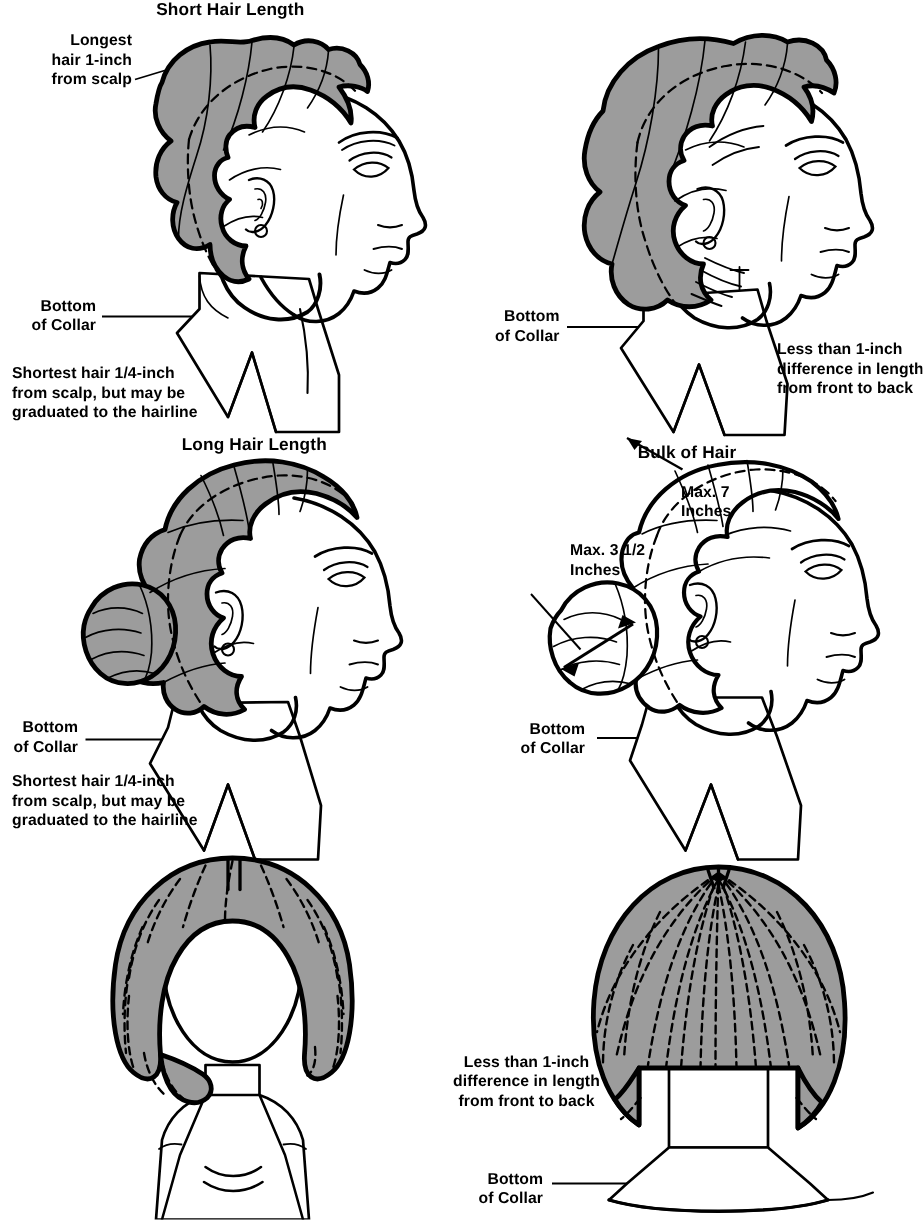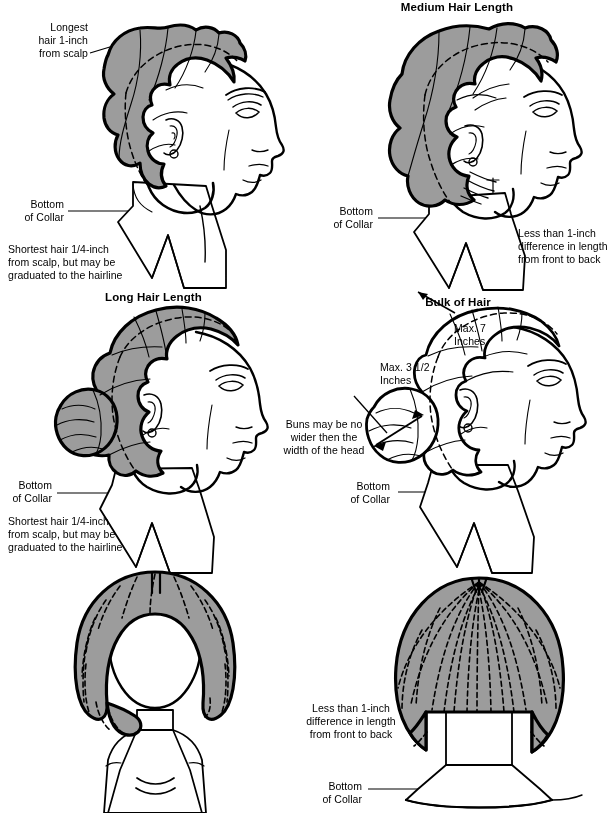--- a/index.html
+++ b/index.html
@@ -8,21 +8,21 @@
     font-family:"Liberation Sans", sans-serif;
     color:#000;
     -webkit-font-smoothing:antialiased;
   }
   .panel{position:absolute;}
   .title{
     position:absolute;font-size:11.5px;font-weight:bold;letter-spacing:.1px;
     white-space:nowrap;text-align:center;
   }
   .lbl{
-    position:absolute;font-size:10.5px;font-weight:normal;line-height:13.2px;
+    position:absolute;font-size:10.5px;font-weight:bold;line-height:13.2px;
     white-space:pre;letter-spacing:.05px;
   }
   .lbl.r{text-align:right;}
   .lbl.c{text-align:center;}
   .lbl.l{text-align:left;}
   svg{position:absolute;top:0;left:0;overflow:visible;}
   .ld{stroke:#000;stroke-width:1.2;fill:none;}
   .hair{fill:#9c9c9c;stroke:#000;stroke-width:3.2;stroke-linejoin:round;stroke-linecap:round;}
   .hairthin{fill:none;stroke:#000;stroke-width:1.1;stroke-linecap:round;}
   .skin{fill:#ffffff;stroke:#000;stroke-width:2.6;stroke-linejoin:round;stroke-linecap:round;}
@@ -30,20 +30,21 @@
   .cloth{fill:#ffffff;stroke:#000;stroke-width:1.8;stroke-linejoin:round;stroke-linecap:round;}
   .dash{fill:none;stroke:#000;stroke-width:1.5;stroke-dasharray:6 4;stroke-linecap:round;}
   .dashs{fill:none;stroke:#000;stroke-width:1.6;stroke-dasharray:5 3.5;stroke-linecap:round;}
   .arrw{stroke:#000;stroke-width:1.6;fill:none;}
 </style>
 </head>
 <body>
 
 <div class="panel" style="left:0;top:0;width:307px;height:290px;">
 
+  <div class="title" style="left:0;top:1px;width:307px;">Short Hair Length</div>
 
   <svg width="307" height="290" viewBox="0 0 307 290">
 
     <line class="ld" x1="90" y1="53" x2="123" y2="43"></line>
 
     <line class="ld" x1="68" y1="211" x2="145" y2="211"></line>
 
     <path class="cloth" d="M133 182 L133 206 L118 222 L152 278 L168 235 L184 288 L226 288 L226 250 L212 206 L206 186 Z"></path>
     <path class="skinthin" d="M133 184 C134 198 140 206 152 212"></path>
     <path class="skin" d="M143 159 C145 182 150 196 163 205 C176 214 192 216 205 208 C212 203 215 192 213 183" style="fill:none;"></path>
@@ -126,21 +127,20 @@
 from scalp</div>
   <div class="lbl r" style="left:2px;top:198px;width:62px;">Bottom
 of Collar</div>
   <div class="lbl l" style="left:8px;top:243px;width:180px;">Shortest hair 1/4-inch
 from scalp, but may be
 graduated to the hairline</div>
 </div>
 
 <div class="panel" style="left:307px;top:0;width:308px;height:290px;">
 
-  <div class="title" style="left:0;top:1px;width:300px;">Medium Hair Length</div>
 
   <svg width="308" height="290" viewBox="0 0 308 290">
 
     <line class="ld" x1="71" y1="218" x2="135" y2="218"></line>
 
     <line class="ld" x1="186" y1="240" x2="210" y2="240"></line>
     <path class="skinthin" d="M178 240 L194 240" style="stroke-width:1.4"></path>
     <path class="skinthin" d="M186 178 L186 258" style="stroke-width:1.2"></path>
     <path class="skinthin" d="M180 180 L192 180" style="stroke-width:1.2"></path>
 
@@ -220,21 +220,21 @@
 
   <div class="lbl r" style="left:4px;top:205px;width:62px;">Bottom
 of Collar</div>
   <div class="lbl l" style="left:211px;top:227px;width:96px;">Less than 1-inch
 difference in length
 from front to back</div>
 </div>
 
 <div class="panel" style="left:0;top:285px;width:307px;height:290px;">
 
-  <div class="title" style="left:0;top:6px;width:307px;">Long Hair Length</div>
+  <div class="title" style="left:0;top:6px;width:307px;padding-left:16px;">Long Hair Length</div>
 
   <svg width="307" height="290" viewBox="0 0 307 290">
 
     <line class="ld" x1="57" y1="208" x2="126" y2="208"></line>
 
     <path class="cloth" d="M116 184 L112 200 L100 224 L136 282 L152 238 L170 288 L212 288 L214 252 L200 206 L192 183 Z"></path>
     <path class="cloth" d="M136 282 L152 238 L170 288" style="fill:none;stroke-width:1.6"></path>
     <path class="skin" d="M126 158 C128 180 134 194 147 202 C161 210 177 211 189 203 C196 198 199 189 197 180" style="fill:none;stroke-width:2.4"></path>
 
     <path class="skin" d="M196 47
@@ -411,23 +411,20 @@
     <path class="skinthin" d="M304 137 C309 139 315 139 320 137" style="stroke-width:1.4"></path>
     <path class="skinthin" d="M301 153 C308 151 315 151 320 153" style="stroke-width:1.3"></path>
     <path class="skinthin" d="M295 168 C301 171 308 171 313 168" style="stroke-width:1.3"></path>
     <path class="skinthin" d="M280 115 C277 131 275 147 275 159"></path>
   </svg>
 
   <div class="lbl l" style="left:204px;top:37px;width:60px;">Max. 7
 Inches</div>
   <div class="lbl l" style="left:93px;top:76px;width:82px;margin-left:37px;">Max. 3 1/2
 Inches</div>
-  <div class="lbl c" style="left:20px;top:133px;width:108px;">Buns may be no
-wider then the
-width of the head</div>
   <div class="lbl r" style="left:78px;top:195px;width:62px;">Bottom
 of Collar</div>
 </div>
 
 <div class="panel" style="left:0;top:560px;width:307px;height:253px;">
   <svg width="307" height="253" viewBox="0 0 307 253">
 
     <path class="cloth" d="M137 150 L137 175 C137 186 144 192 155 192 C166 192 173 186 173 175 L173 150 Z"></path>
     <path class="cloth" d="M137 170 C122 175 112 186 108 200 L104 253 L206 253 L202 200 C198 186 188 175 173 170 Z"></path>
     <path class="cloth" d="M137 170 L120 210 L108 253" style="fill:none;stroke-width:1.7"></path>

